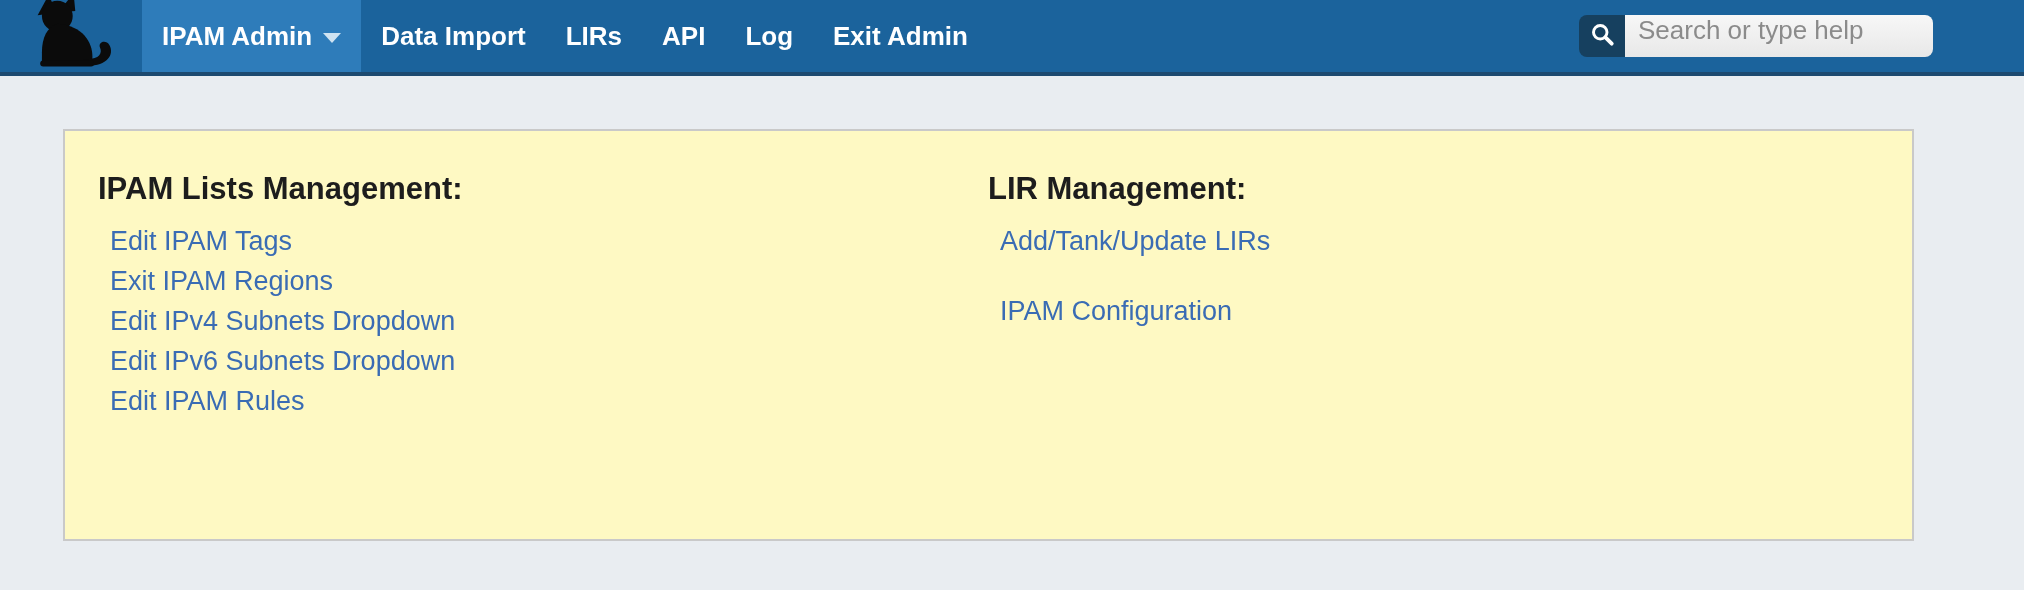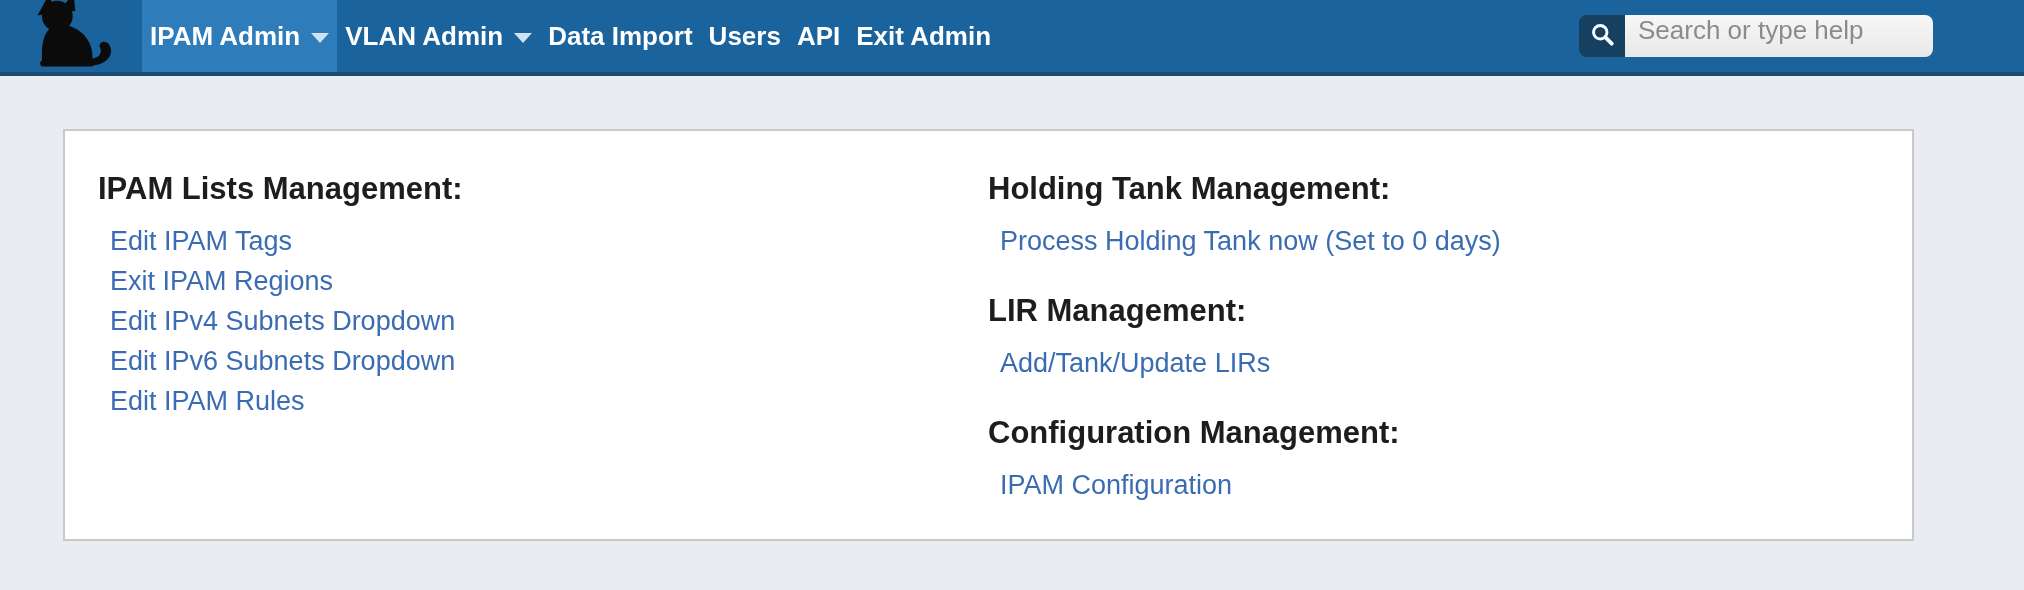--- a/index.html
+++ b/index.html
@@ -16,21 +16,21 @@
     height: 72px;
     background: var(--navbar-bg, #1b639c);
     border-bottom: 4px solid var(--navbar-border, #1d4a70);
   }
   .logo-box {
     width: 142px; display: flex; align-items: flex-end; justify-content: center;
   }
   .logo-box svg { display: block; margin-bottom: 2px; }
   .nav-item {
     display: flex; align-items: center;
-    padding: 0 8px;
+    padding: 0 20px;
     color: #ffffff; font-size: 26px; font-weight: bold;
     white-space: nowrap; cursor: pointer;
   }
   .nav-item.active { background: var(--navbar-active, #2e7cba); }
   .caret {
     width: 0; height: 0; margin-left: 11px; margin-top: 4px;
     border-left: 9px solid transparent;
     border-right: 9px solid transparent;
     border-top: 10px solid #cfe3f2;
   }
@@ -54,21 +54,21 @@
     background: linear-gradient(#f7f7f7, #e8e8e8);
     font-family: "Liberation Sans", sans-serif;
     font-size: 26px; color: #444; padding: 0 10px 12px 13px;
   }
   .search-input::placeholder { color: #8b8b8b; opacity: 1; }
 
   
   .main-area { padding: 53px 0 0 63px; }
   .panel {
     width: 1851px; height: 412px; box-sizing: border-box;
-    background: #ffffff;
+    background: #fef9c3;
     border: 2px solid var(--panel-border, #c9c9c9);
     display: flex;
     padding: 38px 0 0 33px;
   }
   .col-left { width: 890px; }
   .col-right { flex: 1; }
   .section { margin-bottom: 30px; }
   .section-heading {
     font-size: 31px; font-weight: bold; color: #1d1d1d;
     line-height: 40px; margin: 0 0 12px 0;
@@ -99,31 +99,30 @@
         </g>
       </svg>
     </span>
   </div>
 
   <div class="nav-item active">
     <span>IPAM Admin</span>
     <span class="caret"></span>
   </div>
   <div class="nav-item">
-    <span>VLAN Admin</span>
-    <span class="caret"></span>
-  </div>
-  <div class="nav-item">
     <span>Data Import</span>
   </div>
   <div class="nav-item">
-    <span>Users</span>
+    <span>LIRs</span>
   </div>
   <div class="nav-item">
     <span>API</span>
+  </div>
+  <div class="nav-item">
+    <span>Log</span>
   </div>
   <div class="nav-item">
     <span>Exit Admin</span>
   </div>
 
   <div class="nav-spacer"></div>
 
   <div class="search-group">
     <div class="search-btn">
       <span>
@@ -147,36 +146,29 @@
           <a>Edit IPAM Tags</a>
           <a>Exit IPAM Regions</a>
           <a>Edit IPv4 Subnets Dropdown</a>
           <a>Edit IPv6 Subnets Dropdown</a>
           <a>Edit IPAM Rules</a>
         </div>
       </div>
     </div>
 
     <div class="col-right">
-      <div class="section">
-        <h2 class="section-heading">Holding Tank Management:</h2>
-        <div class="link-list">
-          <a>Process Holding Tank now (Set to 0 days)</a>
-        </div>
-      </div>
 
       <div class="section">
         <h2 class="section-heading">LIR Management:</h2>
         <div class="link-list">
           <a>Add/Tank/Update LIRs</a>
         </div>
       </div>
 
       <div class="section">
-        <h2 class="section-heading">Configuration Management:</h2>
         <div class="link-list">
           <a>IPAM Configuration</a>
         </div>
       </div>
     </div>
 
   </section>
 </main>
 
 </body></html>

